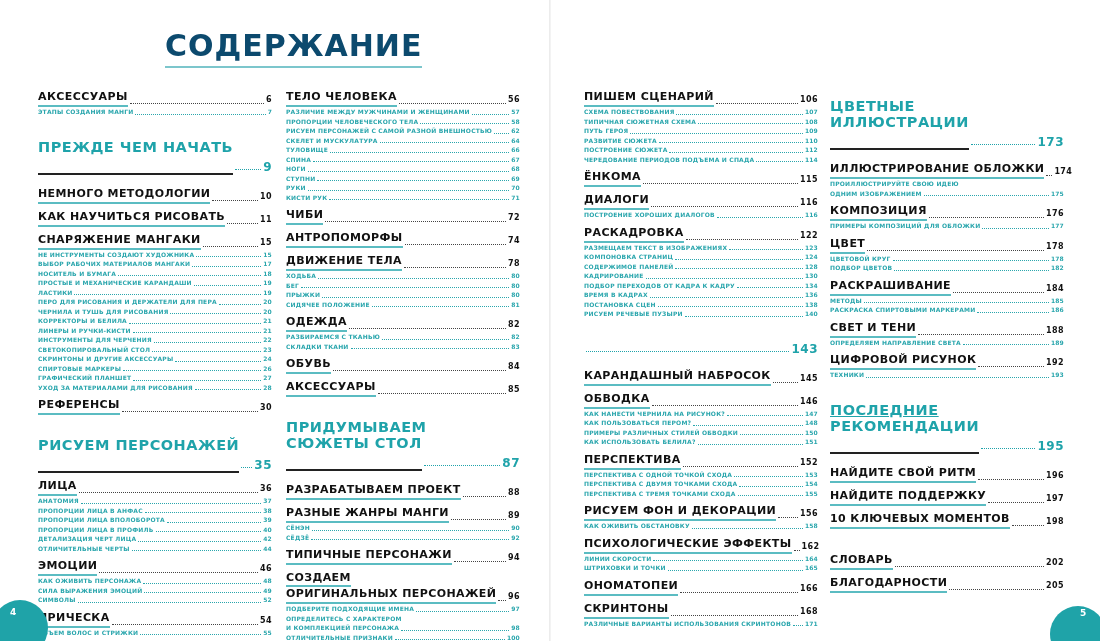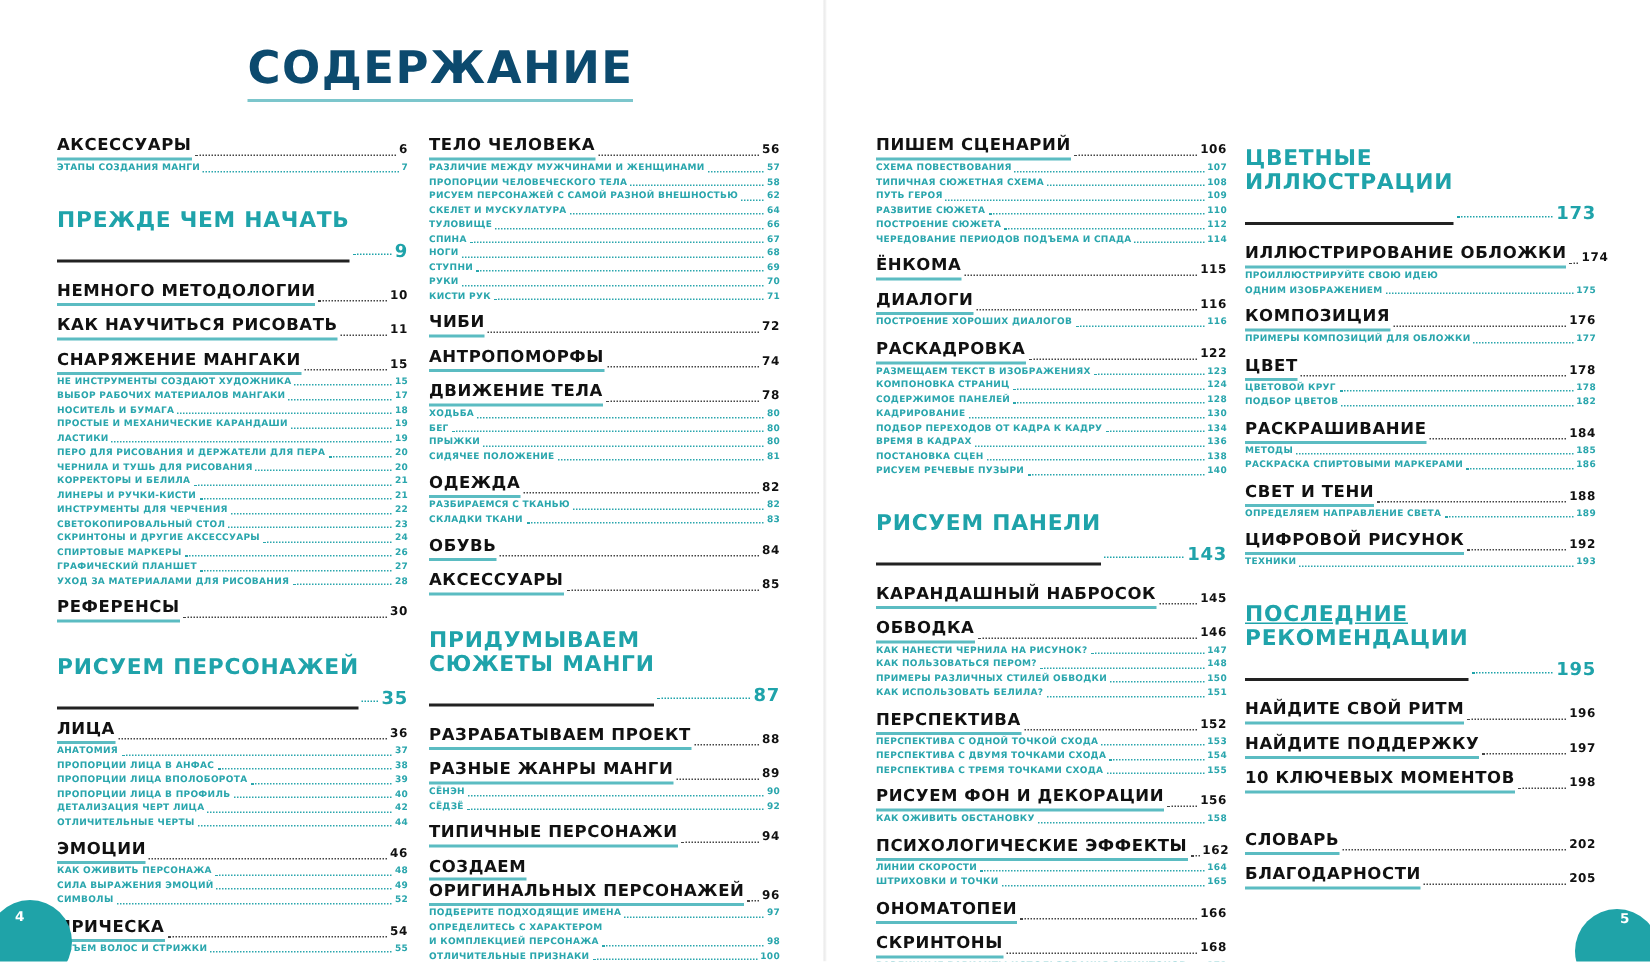--- a/index.html
+++ b/index.html
@@ -446,21 +446,21 @@
     <div class="h1">
       <div class="entry">
         <span class="lbl">АКСЕССУАРЫ</span>
         <span class="dots"></span>
         <span class="pg">85</span>
       </div>
     </div>
     <div class="sec" style="margin-top: 22px; margin-bottom: 12px;">
       <div style="white-space: nowrap;">ПРИДУМЫВАЕМ</div>
       <div class="entry">
-        <span class="lbl">СЮЖЕТЫ МАНГИ</span>
+        <span class="lbl">СЮЖЕТЫ СТОЛ</span>
         <span class="dots"></span>
         <span class="pg">87</span>
       </div>
     </div>
     <div class="h1">
       <div class="entry">
         <span class="lbl">РАЗРАБАТЫВАЕМ ПРОЕКТ</span>
         <span class="dots"></span>
         <span class="pg">88</span>
       </div>
@@ -651,21 +651,20 @@
     </div>
     <div class="h2">
       <div class="entry">
         <span class="lbl">РИСУЕМ РЕЧЕВЫЕ ПУЗЫРИ</span>
         <span class="dots"></span>
         <span class="pg">140</span>
       </div>
     </div>
     <div class="sec" style="margin-top: 22px; margin-bottom: 12px;">
       <div class="entry">
-        <span class="lbl">РИСУЕМ ПАНЕЛИ</span>
         <span class="dots"></span>
         <span class="pg">143</span>
       </div>
     </div>
     <div class="h1">
       <div class="entry">
         <span class="lbl">КАРАНДАШНЫЙ НАБРОСОК</span>
         <span class="dots"></span>
         <span class="pg">145</span>
       </div>

